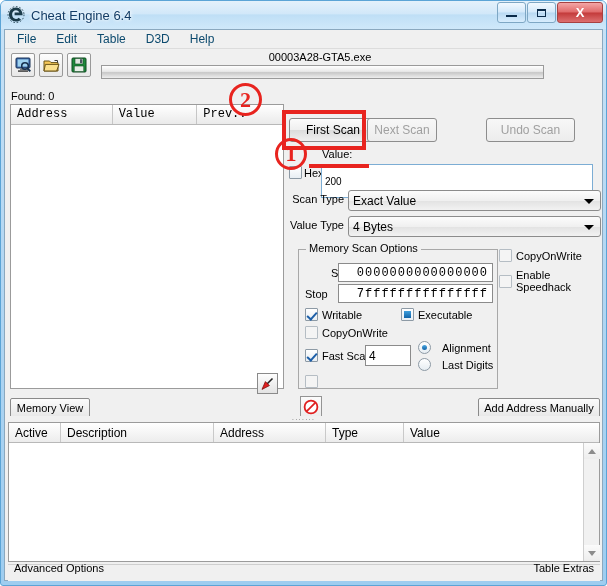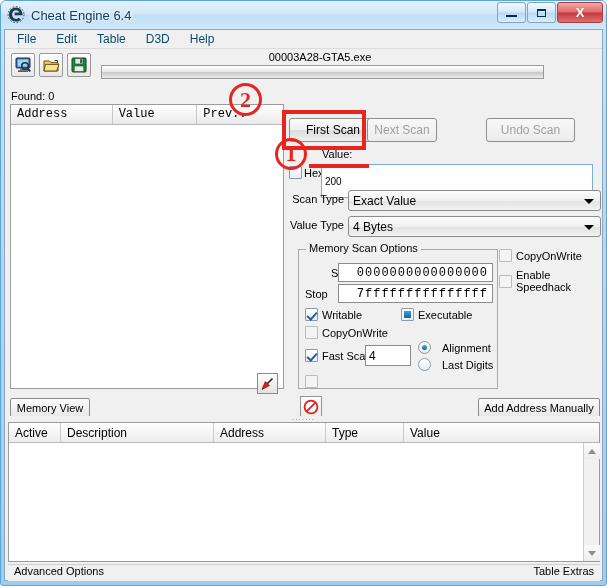--- a/index.html
+++ b/index.html
@@ -428,23 +428,23 @@
     width:0;height:0;border-left:4px solid transparent;border-right:4px solid transparent;border-top:5px solid #8c8c8c;
   }
   #sb-down { position:absolute; bottom:0; left:0; }
 
   
   #statusbar {
     position: absolute; left: 3px; top: 534px;
     width: 592px; height: 17px;
     background: #f0f0f0;
     border-top: 1px solid #cfcfcf;
-    display: flex; align-items: flex-start;
+    display: flex; align-items: flex-end;
     justify-content: space-between;
-    padding: 0 6px;
+    padding: 7px 6px;
     font-size: 11px;
     gap: 42px;
   }
 </style>
 </head>
 <body>
 
 <div id="window">
 
   <div id="titlebar">

